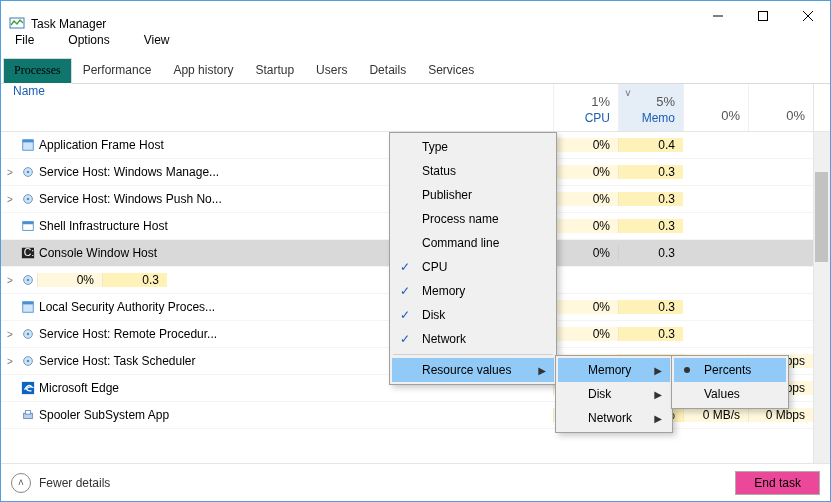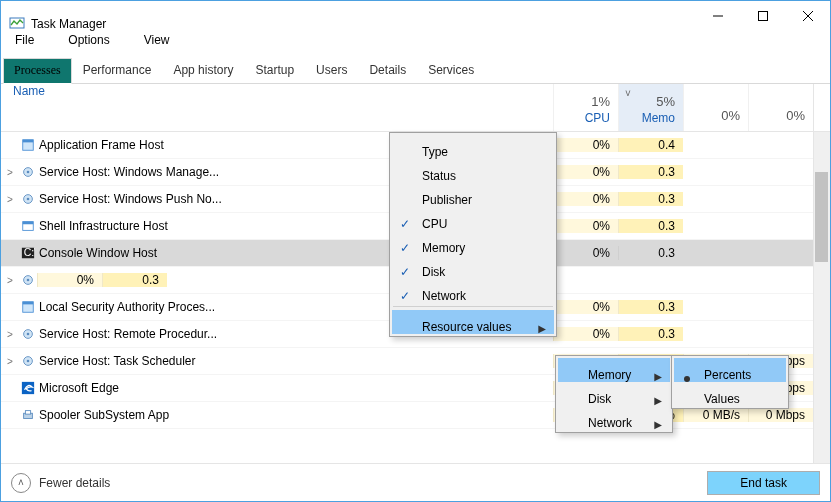--- a/index.html
+++ b/index.html
@@ -30,24 +30,24 @@
   .row .ico { width: 18px; display:flex; align-items:center; justify-content:center; }
   .row .name { flex: 1; padding-left: 2px; white-space: nowrap; overflow: hidden; text-overflow: ellipsis; }
   .row .cell { width: 65px; text-align: right; padding-right: 8px; background: #fff8dc; border-left: 1px solid #f0e8c8; }
   .row .cell.heat1 { background: #fff2b8; }
   .row.selected .cell { background: #d9d9d9; border-left-color:#cfcfcf;}
   .scroll-stub { position:absolute; right:0; top:0; bottom:0; width:17px; background:#f0f0f0; border-left:1px solid #e5e5e5;}
   .scroll-thumb { position:absolute; right:2px; top:40px; width:13px; height:90px; background:#c2c2c2;}
   .footer { height: 38px; border-top: 1px solid #e5e5e5; display: flex; align-items: center; padding: 0 10px; }
   .footer .fewer { flex:1; display:flex; align-items:center; gap:8px; color:#333;}
   .footer .circle { width:20px; height:20px; border:1px solid #888; border-radius:50%; display:flex; align-items:center; justify-content:center; font-size:10px; color:#555;}
-  .footer .end-task { border:1px solid #adadad; background:#7dd3fc; padding:4px 32px; }
+  .footer .end-task { border:1px solid #adadad; background:#ec4899; padding:4px 18px; }
   
   .ctx { position:absolute; background:#f0f0f0; border:1px solid #a0a0a0; box-shadow: 3px 3px 6px rgba(0,0,0,0.2); padding:2px; }
-  .ctx .item { height:24px; display:flex; align-items:flex-end; padding:0 24px 0 30px; position:relative; white-space:nowrap;}
+  .ctx .item { height:24px; display:flex; align-items:center; padding:0 24px 0 30px; position:relative; white-space:nowrap;}
   .ctx .item.hi { background:#91c9f7; }
   .ctx .item .check { position:absolute; left:8px; color:#1a5fb4; font-size:12px;}
   .ctx .item .sub { position:absolute; right:8px; font-size:10px; color:#333;}
   .ctx .item .dot { position:absolute; left:10px; width:6px; height:6px; border-radius:50%; background:#333;}
   .ctx .sep { height:1px; background:#d0d0d0; margin:3px 1px;}
   .sep-outer { border-left:1px solid #e5e5e5; height:100%; }
   .proc-icon svg { display:block; }
 </style>
 </head>
 <body>
@@ -296,20 +296,26 @@
         <div class="item">
           <span>Type</span>
         </div>
         <div class="item">
           <span>Status</span>
         </div>
         <div class="item">
           <span>Publisher</span>
         </div>
         <div class="item">
+          <span>Process name</span>
+        </div>
+        <div class="item">
+          <span>Command line</span>
+        </div>
+        <div class="item">
           <span class="check">✓</span>
           <span>CPU</span>
         </div>
         <div class="item">
           <span class="check">✓</span>
           <span>Memory</span>
         </div>
         <div class="item">
           <span class="check">✓</span>
           <span>Disk</span>

